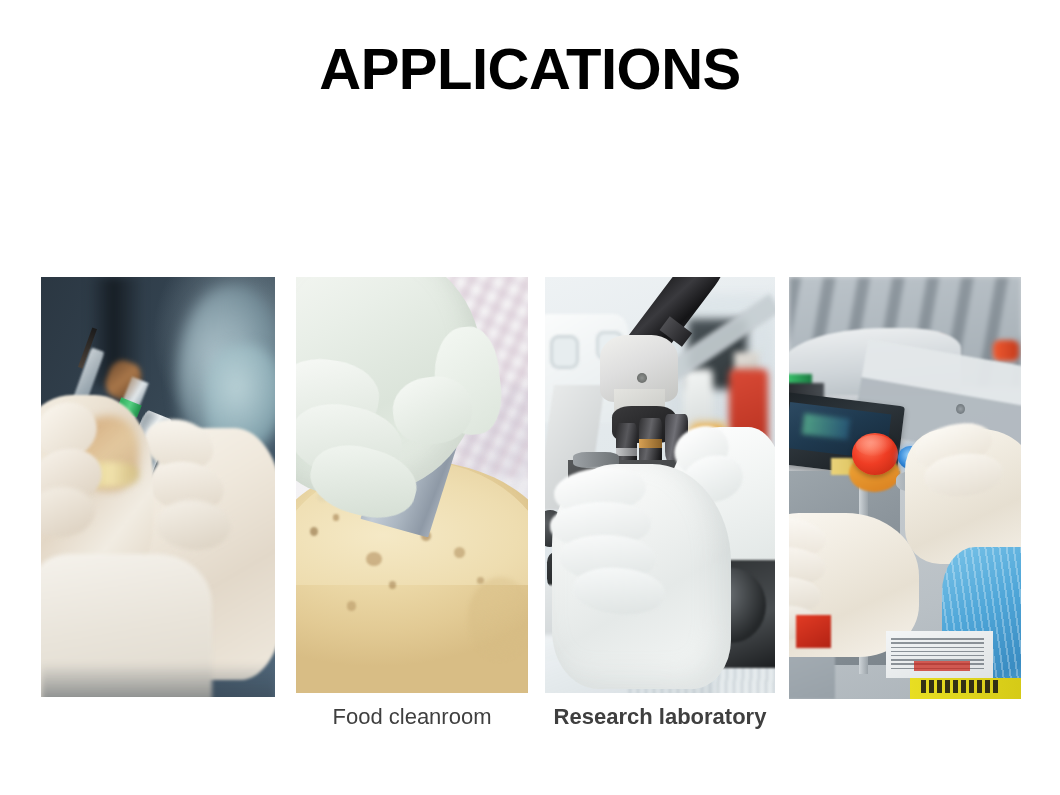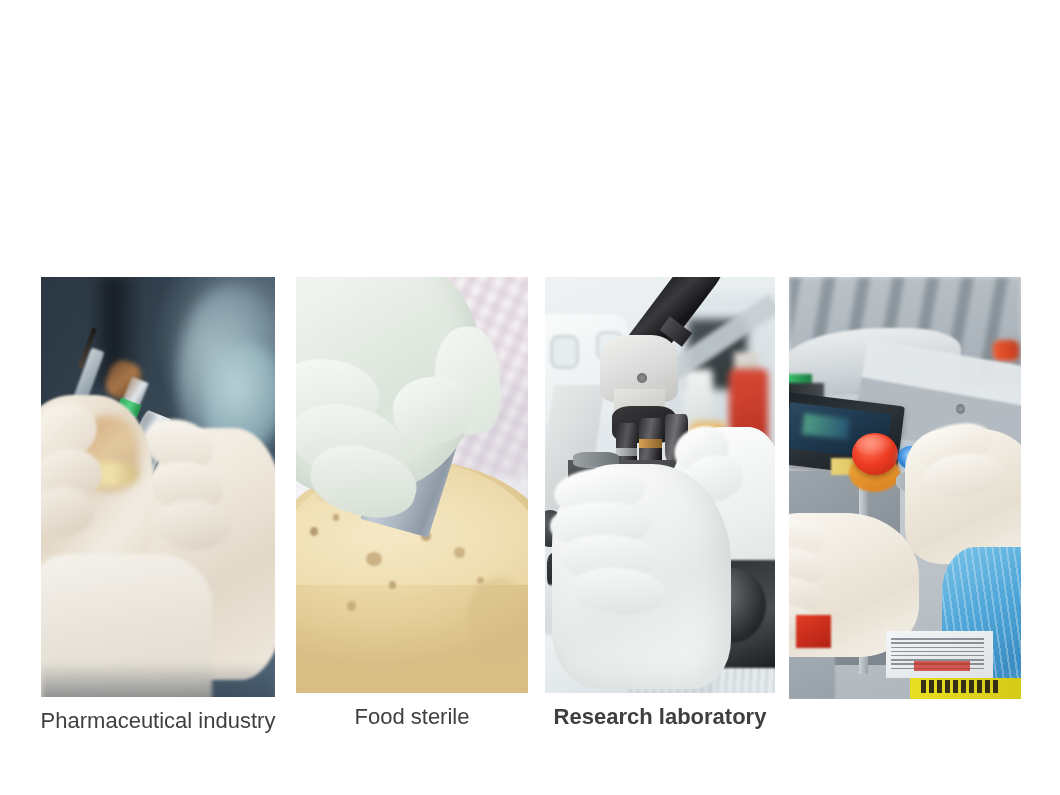--- a/index.html
+++ b/index.html
@@ -675,20 +675,21 @@
     background:linear-gradient(120deg, rgba(40,46,52,.6), rgba(40,46,52,.2));
     clip-path:polygon(50% 0%,100% 86%,0% 86%);
     filter:blur(.8px);
   }
 </style>
 </head>
 <body>
 
 <div class="slide">
 
+  <div class="title">APPLICATIONS</div>
 
   <div class="subtitle">
   </div>
 
   <div class="gallery">
 
     <div class="card" id="card1">
       <div class="photo">
         <div class="p1-bg"></div>
         <div class="p1-darkbar"></div>
@@ -706,21 +707,20 @@
         <div class="p1-rf-c"></div>
         <div class="p1-hand-l"></div>
         <div class="p1-skin"></div>
         <div class="p1-yellow"></div>
         <div class="p1-fing-a"></div>
         <div class="p1-fing-b"></div>
         <div class="p1-fing-c"></div>
         <div class="p1-coat"></div>
         <div class="p1-botdark"></div>
       </div>
-      <div class="caption" id="cap1">Pharmaceutical industry</div>
     </div>
 
     <div class="card" id="card2">
       <div class="photo">
         <div class="p2-bg"></div>
         <div class="p2-pattern"></div>
         <div class="p2-pattern2"></div>
         <div class="p2-cheese"></div>
         <div class="p2-cheese-top"></div>
         <div class="p2-sp p2-sp1"></div>
@@ -736,21 +736,21 @@
         <div class="p2-blade"></div>
         <div class="p2-handle-b"></div>
         <div class="p2-handle"></div>
         <div class="p2-glove"></div>
         <div class="p2-thumb"></div>
         <div class="p2-gf p2-gf4"></div>
         <div class="p2-gf p2-gf1"></div>
         <div class="p2-gf p2-gf2"></div>
         <div class="p2-gf p2-gf3"></div>
       </div>
-      <div class="caption" id="cap2">Food sterile</div>
+      <div class="caption" id="cap2">Food cleanroom</div>
     </div>
 
     <div class="card" id="card3">
       <div class="photo">
         <div class="p3-bg"></div>
         <div class="p3-blurshelf"></div>
         <div class="p3-monitor"></div>
         <div class="p3-bottle-w"></div>
         <div class="p3-bottle-cap"></div>
         <div class="p3-bottle-r"></div>

